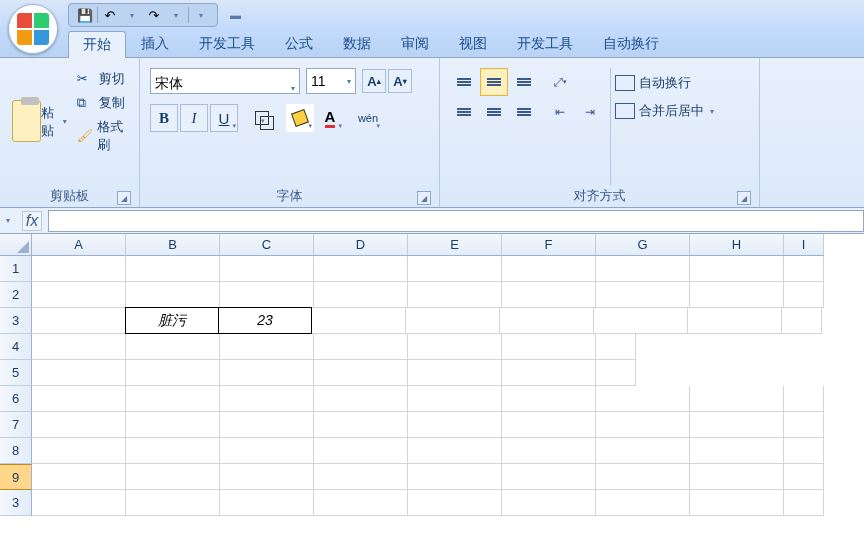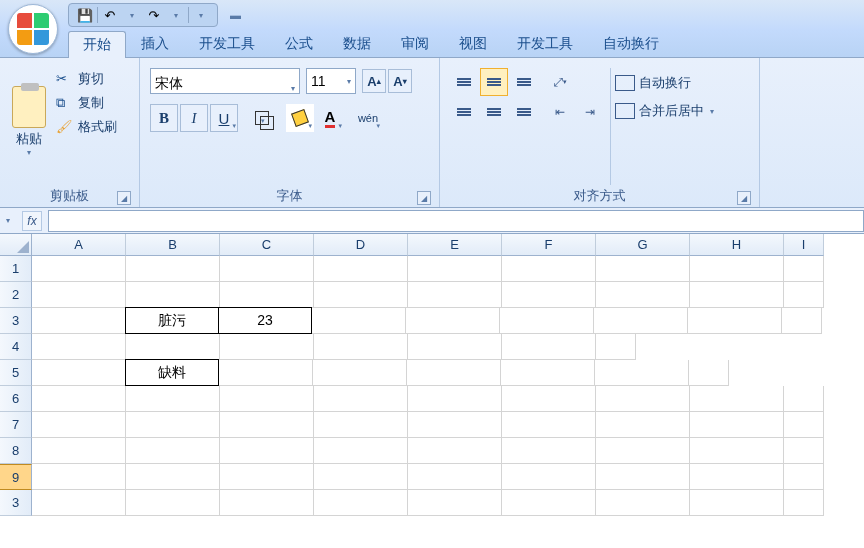--- a/index.html
+++ b/index.html
@@ -18,21 +18,21 @@
 .qat-dd{font-size:8px;color:#5a7ba8;}
 .tb-sep{margin-left:12px;color:#5a7ba8;font-size:11px;}
 .tabs{display:flex;align-items:flex-end;height:28px;background:linear-gradient(#c3dafc,#b8d3f5);border-bottom:1px solid #8fa8c8;padding-left:68px;}
 .tab{padding:4px 14px;font-size:14px;color:#1a4e8c;cursor:pointer;border:1px solid transparent;border-bottom:none;}
 .tab.active{background:#e8f0fc;border-color:#8fa8c8;border-radius:3px 3px 0 0;position:relative;top:1px;}
 .ribbon{height:150px;background:linear-gradient(#e8f0fc,#dce9fa);border-bottom:1px solid #8fa8c8;display:flex;}
 .group{border-right:1px solid #b4c9e4;display:flex;flex-direction:column;padding:4px 6px 0;}
 .group-body{flex:1;display:flex;}
 .group-label{text-align:center;font-size:13px;color:#3a5a8a;padding:2px 0;position:relative;}
 .group-dlg{position:absolute;right:2px;bottom:2px;width:14px;height:14px;border:1px solid #8fa8c8;font-size:8px;display:flex;align-items:center;justify-content:center;color:#5a7ba8;background:#e8f0fc;}
-.clip-left{display:flex;flex-direction:column;align-items:center;justify-content:center;padding:0 6px 4px;}
+.clip-left{display:flex;flex-direction:row;align-items:center;justify-content:space-between;padding:0 6px 4px;}
 .paste-icon{width:34px;height:42px;background:#fff0c0;border:1px solid #c9a85a;border-radius:3px;position:relative;margin-bottom:2px;}
 .paste-icon::before{content:"";position:absolute;top:-4px;left:8px;width:18px;height:8px;background:#c0c0c0;border-radius:2px;}
 .paste-lbl{font-size:13px;color:#1a3e6c;}
 .paste-dd{font-size:8px;color:#5a7ba8;}
 .clip-right{display:flex;flex-direction:column;gap:6px;padding:8px 4px 0;}
 .clip-item{display:flex;align-items:center;gap:4px;font-size:13px;color:#1a3e6c;}
 .clip-ico{width:18px;height:16px;display:inline-block;}
 .ico-cut{color:#1a4e8c;}
 .ico-copy{color:#1a4e8c;}
 .ico-brush{color:#e8a030;}
@@ -66,32 +66,32 @@
 .merge-item{display:flex;align-items:center;gap:4px;font-size:13px;color:#1a3e6c;}
 .merge-ico{width:20px;height:16px;border:1px solid #3a5a8a;display:inline-block;}
 .num-col{padding:6px 2px 0;}
 .num-sel{width:56px;height:26px;border:1px solid #8fa8c8;background:#fff;display:flex;align-items:center;padding:0 4px;font-size:13px;}
 .num-row{display:flex;gap:4px;margin-top:12px;}
 .num-btn{width:28px;height:28px;border:1px solid transparent;display:flex;align-items:center;justify-content:center;font-size:13px;color:#1a3e6c;}
 .namebar{height:26px;display:flex;align-items:center;border-bottom:1px solid #8fa8c8;background:#e8f0fc;}
 .namebox{width:130px;height:22px;border:1px solid #8fa8c8;background:#fff;margin:0 4px;display:flex;align-items:center;justify-content:center;font-size:13px;}
 .nb-dd{width:16px;text-align:center;font-size:8px;color:#5a7ba8;}
 .fx-btns{display:flex;gap:2px;margin:0 6px;}
-.fx{width:20px;height:20px;display:flex;align-items:center;justify-content:center;font-size:12px;font-style:italic;color:#3a5a8a;border:1px solid #b4c9e4;background:#f0f5fc;}
+.fx{width:20px;height:20px;display:flex;align-items:center;justify-content:center;font-size:16px;font-style:italic;color:#3a5a8a;border:1px solid #b4c9e4;background:#f0f5fc;}
 .formula{flex:1;height:22px;border:1px solid #8fa8c8;background:#fff;}
 .grid-area{position:relative;background:#fff;overflow:hidden;height:314px;}
 .colhdrs{display:flex;height:22px;position:absolute;left:32px;top:0;}
 .colhdr{border-right:1px solid #c0cddc;border-bottom:1px solid #9db2ce;background:linear-gradient(#f4f8fd,#e2ecf8);text-align:center;font-size:13px;color:#1a3e6c;line-height:22px;}
 .rowhdrs{position:absolute;left:0;top:22px;width:32px;}
 .rowhdr{height:26px;border-bottom:1px solid #c0cddc;border-right:1px solid #9db2ce;background:linear-gradient(90deg,#f4f8fd,#e2ecf8);text-align:center;font-size:13px;color:#1a3e6c;line-height:26px;}
 .rowhdr.sel{background:#ffd68a;border-top:1px solid #c08a20;border-bottom:1px solid #c08a20;}
 .selectall{position:absolute;left:0;top:0;width:32px;height:22px;background:linear-gradient(#f4f8fd,#e2ecf8);border-right:1px solid #9db2ce;border-bottom:1px solid #9db2ce;}
 .selectall::after{content:"";position:absolute;right:2px;bottom:2px;border:6px solid transparent;border-right-color:#9db2ce;border-bottom-color:#9db2ce;}
 .cells{position:absolute;left:32px;top:22px;}
-.cellrow{display:flex;height:26px;}
+.cellrow{display:flex;height:26px;font-style:italic;}
 .cell{border-right:1px solid #d4d4d4;border-bottom:1px solid #d4d4d4;font-size:14px;line-height:25px;text-align:center;}
 .cell.bordered{border:1px solid #000;margin:-1px 0 0 -1px;}
 </style>
 </head>
 <body>
 
 <div class="office-btn">
   <div class="office-logo">
       <span></span>
       <span></span>
@@ -334,21 +334,20 @@
         <div class="cell" style="width: 94px;"></div>
         <div class="cell" style="width: 94px;"></div>
         <div class="cell" style="width: 94px;"></div>
         <div class="cell" style="width: 94px;"></div>
         <div class="cell" style="width: 94px;"></div>
         <div class="cell" style="width: 94px;"></div>
         <div class="cell" style="width: 40px;"></div>
       </div>
       <div class="cellrow">
         <div class="cell" style="width: 94px;"></div>
-        <div class="cell bordered" style="width: 94px;">缺料</div>
         <div class="cell" style="width: 94px;"></div>
         <div class="cell" style="width: 94px;"></div>
         <div class="cell" style="width: 94px;"></div>
         <div class="cell" style="width: 94px;"></div>
         <div class="cell" style="width: 94px;"></div>
         <div class="cell" style="width: 40px;"></div>
       </div>
       <div class="cellrow">
         <div class="cell" style="width: 94px;"></div>
         <div class="cell" style="width: 94px;"></div>

